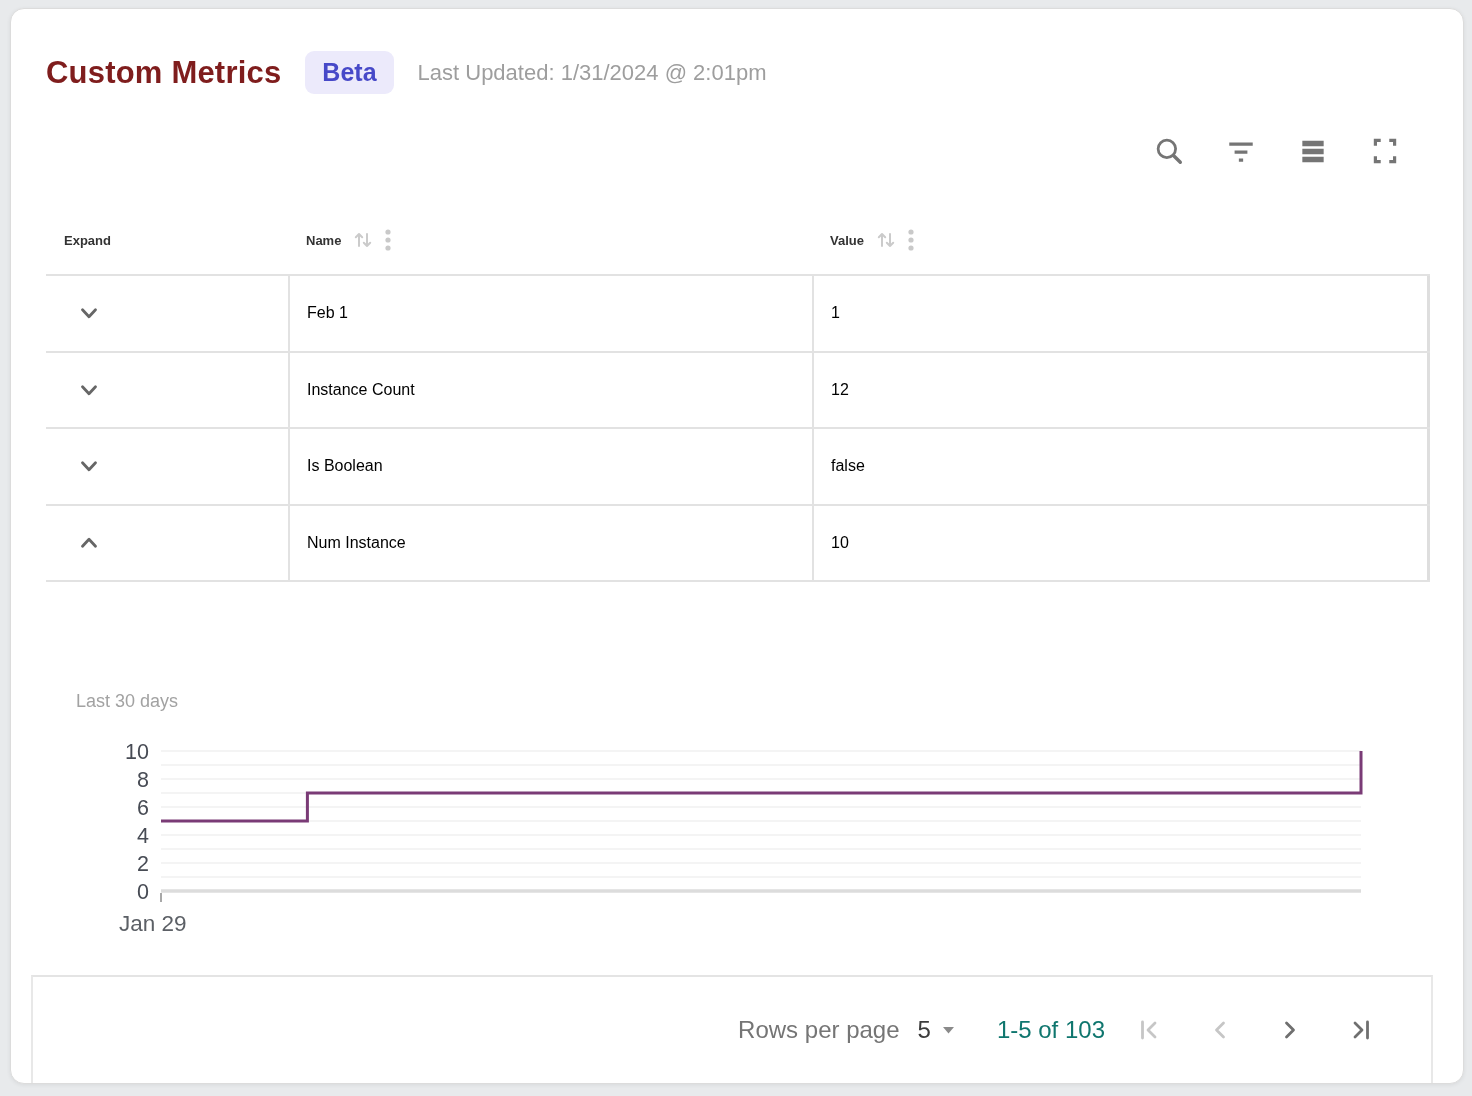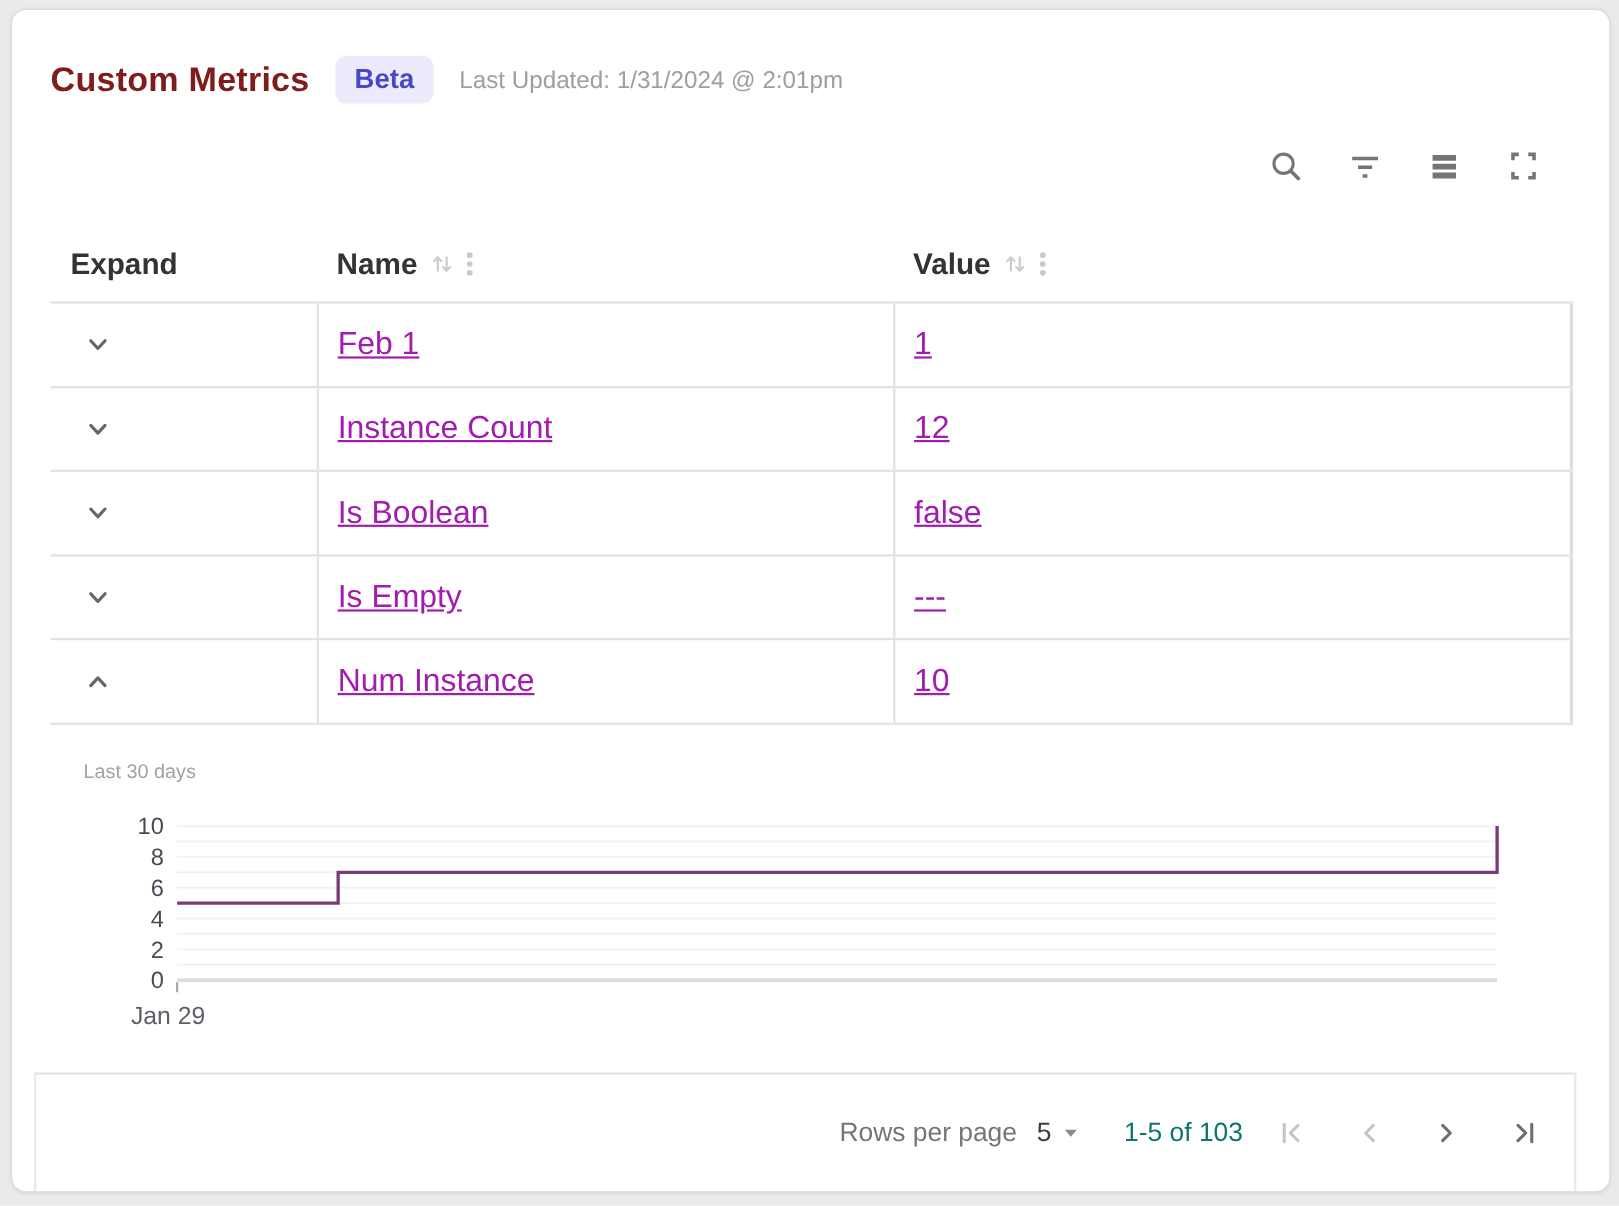--- a/index.html
+++ b/index.html
@@ -24,38 +24,38 @@
     font-size:25px;font-weight:700;padding:9px 17px;border-radius:9px;line-height:1;
   }
   .updated{font-size:22px;color:#9e9e9e;}
   
   .toolbar{position:absolute;top:126px;right:62px;display:flex;gap:40px;}
   .tool-btn{background:none;border:none;padding:0;width:32px;height:32px;color:#757575;cursor:pointer;display:flex;align-items:center;justify-content:center;}
   
   .table{position:absolute;left:35px;top:197px;width:1384px;}
   .thead,.tr{display:grid;grid-template-columns:242px 524px 618px;}
   .thead{height:68px;align-items:center;}
-  .th{display:flex;align-items:center;gap:12px;font-size:27px;font-weight:700;color:#333333;padding-left:18px;}
+  .th{display:flex;align-items:center;gap:12px;font-size:13px;font-weight:700;color:#333333;padding-left:18px;}
   .tbody{border-top:2px solid #e2e2e2;}
   .tr{height:74.6px;border-bottom:2px solid #e2e2e2;}
-  .td{display:flex;align-items:center;font-size:29px;color:#a21caf;padding-left:17px;text-decoration:underline;}
+  .td{display:flex;align-items:center;font-size:16px;color:#000000;padding-left:17px;}
   .td-expand{padding-left:30px;}
   .td-name,.td-value{border-left:2px solid #e2e2e2;}
   .td-value{border-right:3px solid #dedede;}
   .chev-btn{background:none;border:none;padding:0;width:26px;height:26px;color:#666666;cursor:pointer;display:flex;align-items:center;justify-content:center;}
   .chev-btn.up svg{transform:rotate(180deg);}
   .sort-ic,.kebab-ic{background:none;border:none;padding:0;cursor:pointer;display:flex;align-items:center;}
   
   .chart-title{position:absolute;left:65px;top:682px;font-size:18px;color:#a2a2a2;}
   #chart-svg{position:absolute;left:50px;top:734px;}
   
   .footer{
     position:absolute;left:20px;right:30px;top:966px;bottom:0;
     border-top:2px solid #e4e4e4;border-left:2px solid #e8e8e8;border-right:2px solid #e8e8e8;
-    display:flex;align-items:center;justify-content:flex-end;padding-right:31px;
+    display:flex;align-items:center;justify-content:flex-end;padding-right:56px;
   }
   .rpp-label{font-size:24px;color:#757575;}
   .rpp-select{background:none;border:none;padding:0;margin-left:18px;display:flex;align-items:center;gap:11px;cursor:pointer;}
   .rpp-value{font-size:24px;color:#3c3c3c;}
   .range{font-size:24px;color:#0f766e;margin-left:42px;}
   .pager{display:flex;gap:40px;margin-left:30px;}
   .pg-btn{background:none;border:none;padding:0;width:30px;height:30px;display:flex;align-items:center;justify-content:center;cursor:pointer;}
   .pg-btn.disabled{color:#c6c6c6;}
   .pg-btn.enabled{color:#6f6f6f;}
 </style>
@@ -166,31 +166,20 @@
       <div class="tr">
         <div class="td td-expand">
           <button class="chev-btn">
             <svg width="26" height="26" viewBox="0 0 24 24" fill="none" stroke="currentColor" stroke-width="2.6" stroke-linecap="round" stroke-linejoin="round">
                 <polyline points="6 9 12 15.5 18 9"></polyline>
               </svg>
           </button>
         </div>
         <div class="td td-name">Is Boolean</div>
         <div class="td td-value">false</div>
-      </div>
-      <div class="tr">
-        <div class="td td-expand">
-          <button class="chev-btn">
-            <svg width="26" height="26" viewBox="0 0 24 24" fill="none" stroke="currentColor" stroke-width="2.6" stroke-linecap="round" stroke-linejoin="round">
-                <polyline points="6 9 12 15.5 18 9"></polyline>
-              </svg>
-          </button>
-        </div>
-        <div class="td td-name">Is Empty</div>
-        <div class="td td-value">---</div>
       </div>
       <div class="tr">
         <div class="td td-expand">
           <button class="chev-btn up">
             <svg width="26" height="26" viewBox="0 0 24 24" fill="none" stroke="currentColor" stroke-width="2.6" stroke-linecap="round" stroke-linejoin="round">
                 <polyline points="6 9 12 15.5 18 9"></polyline>
               </svg>
           </button>
         </div>
         <div class="td td-name">Num Instance</div>

